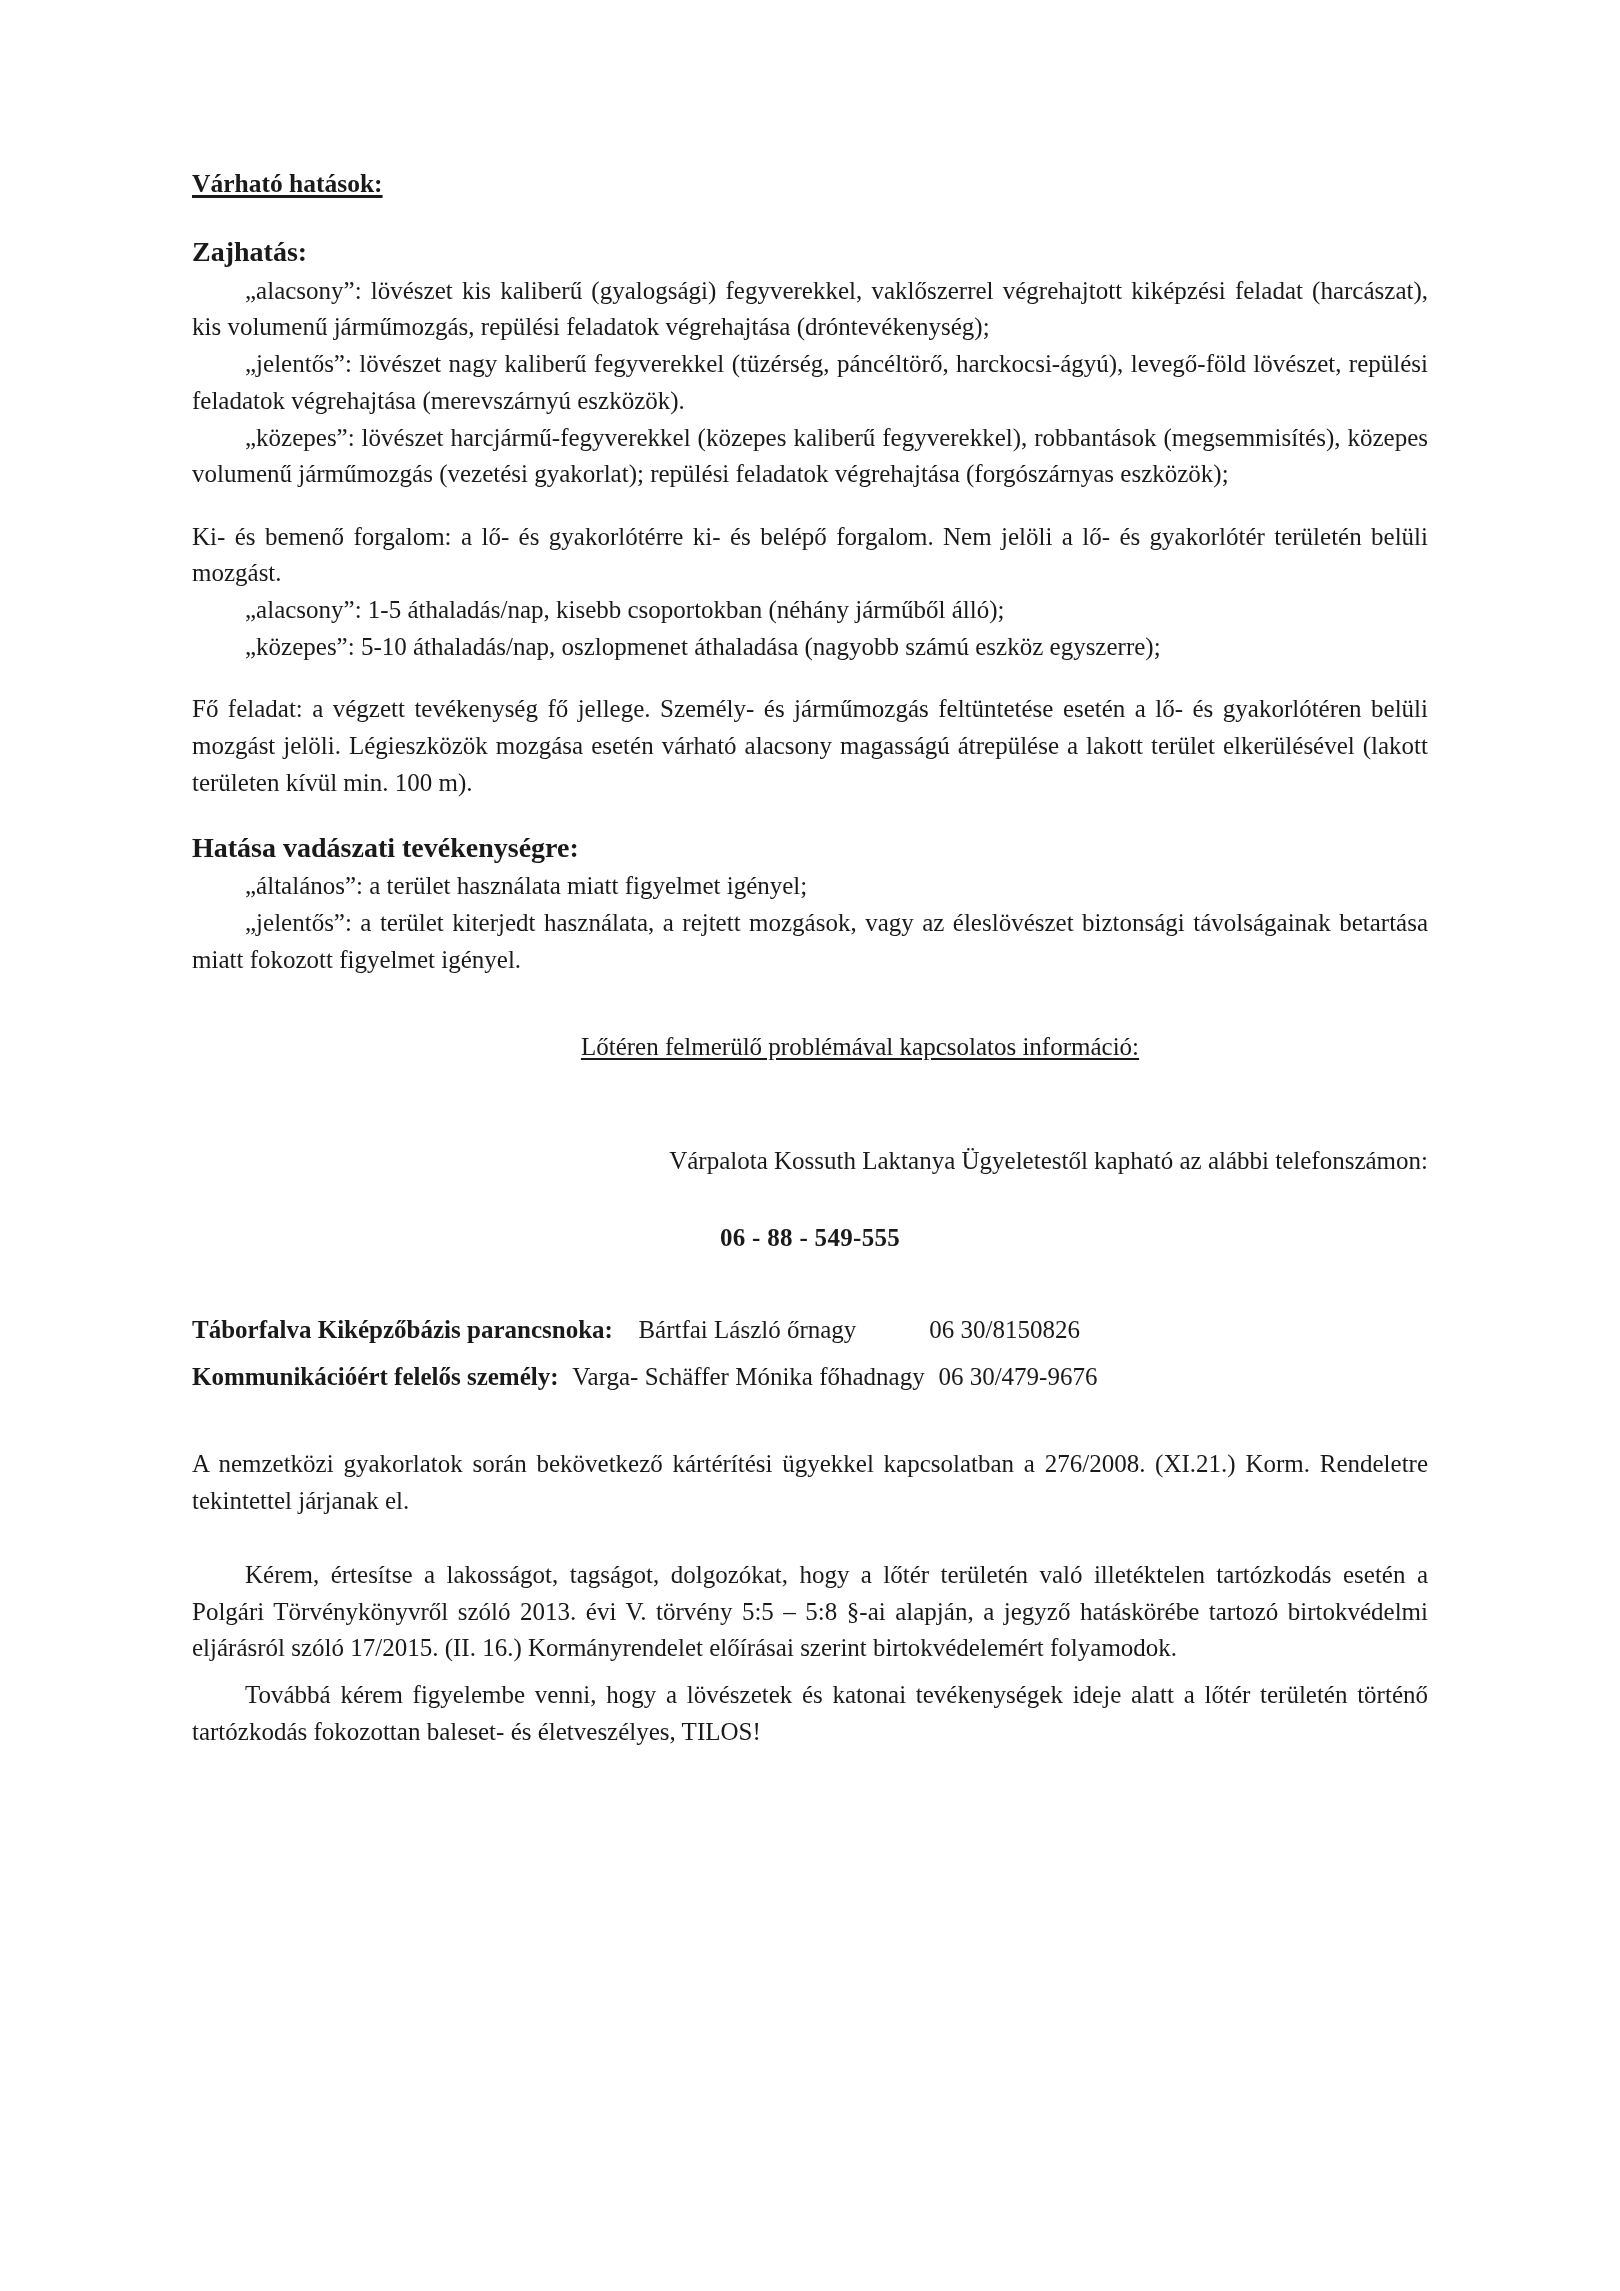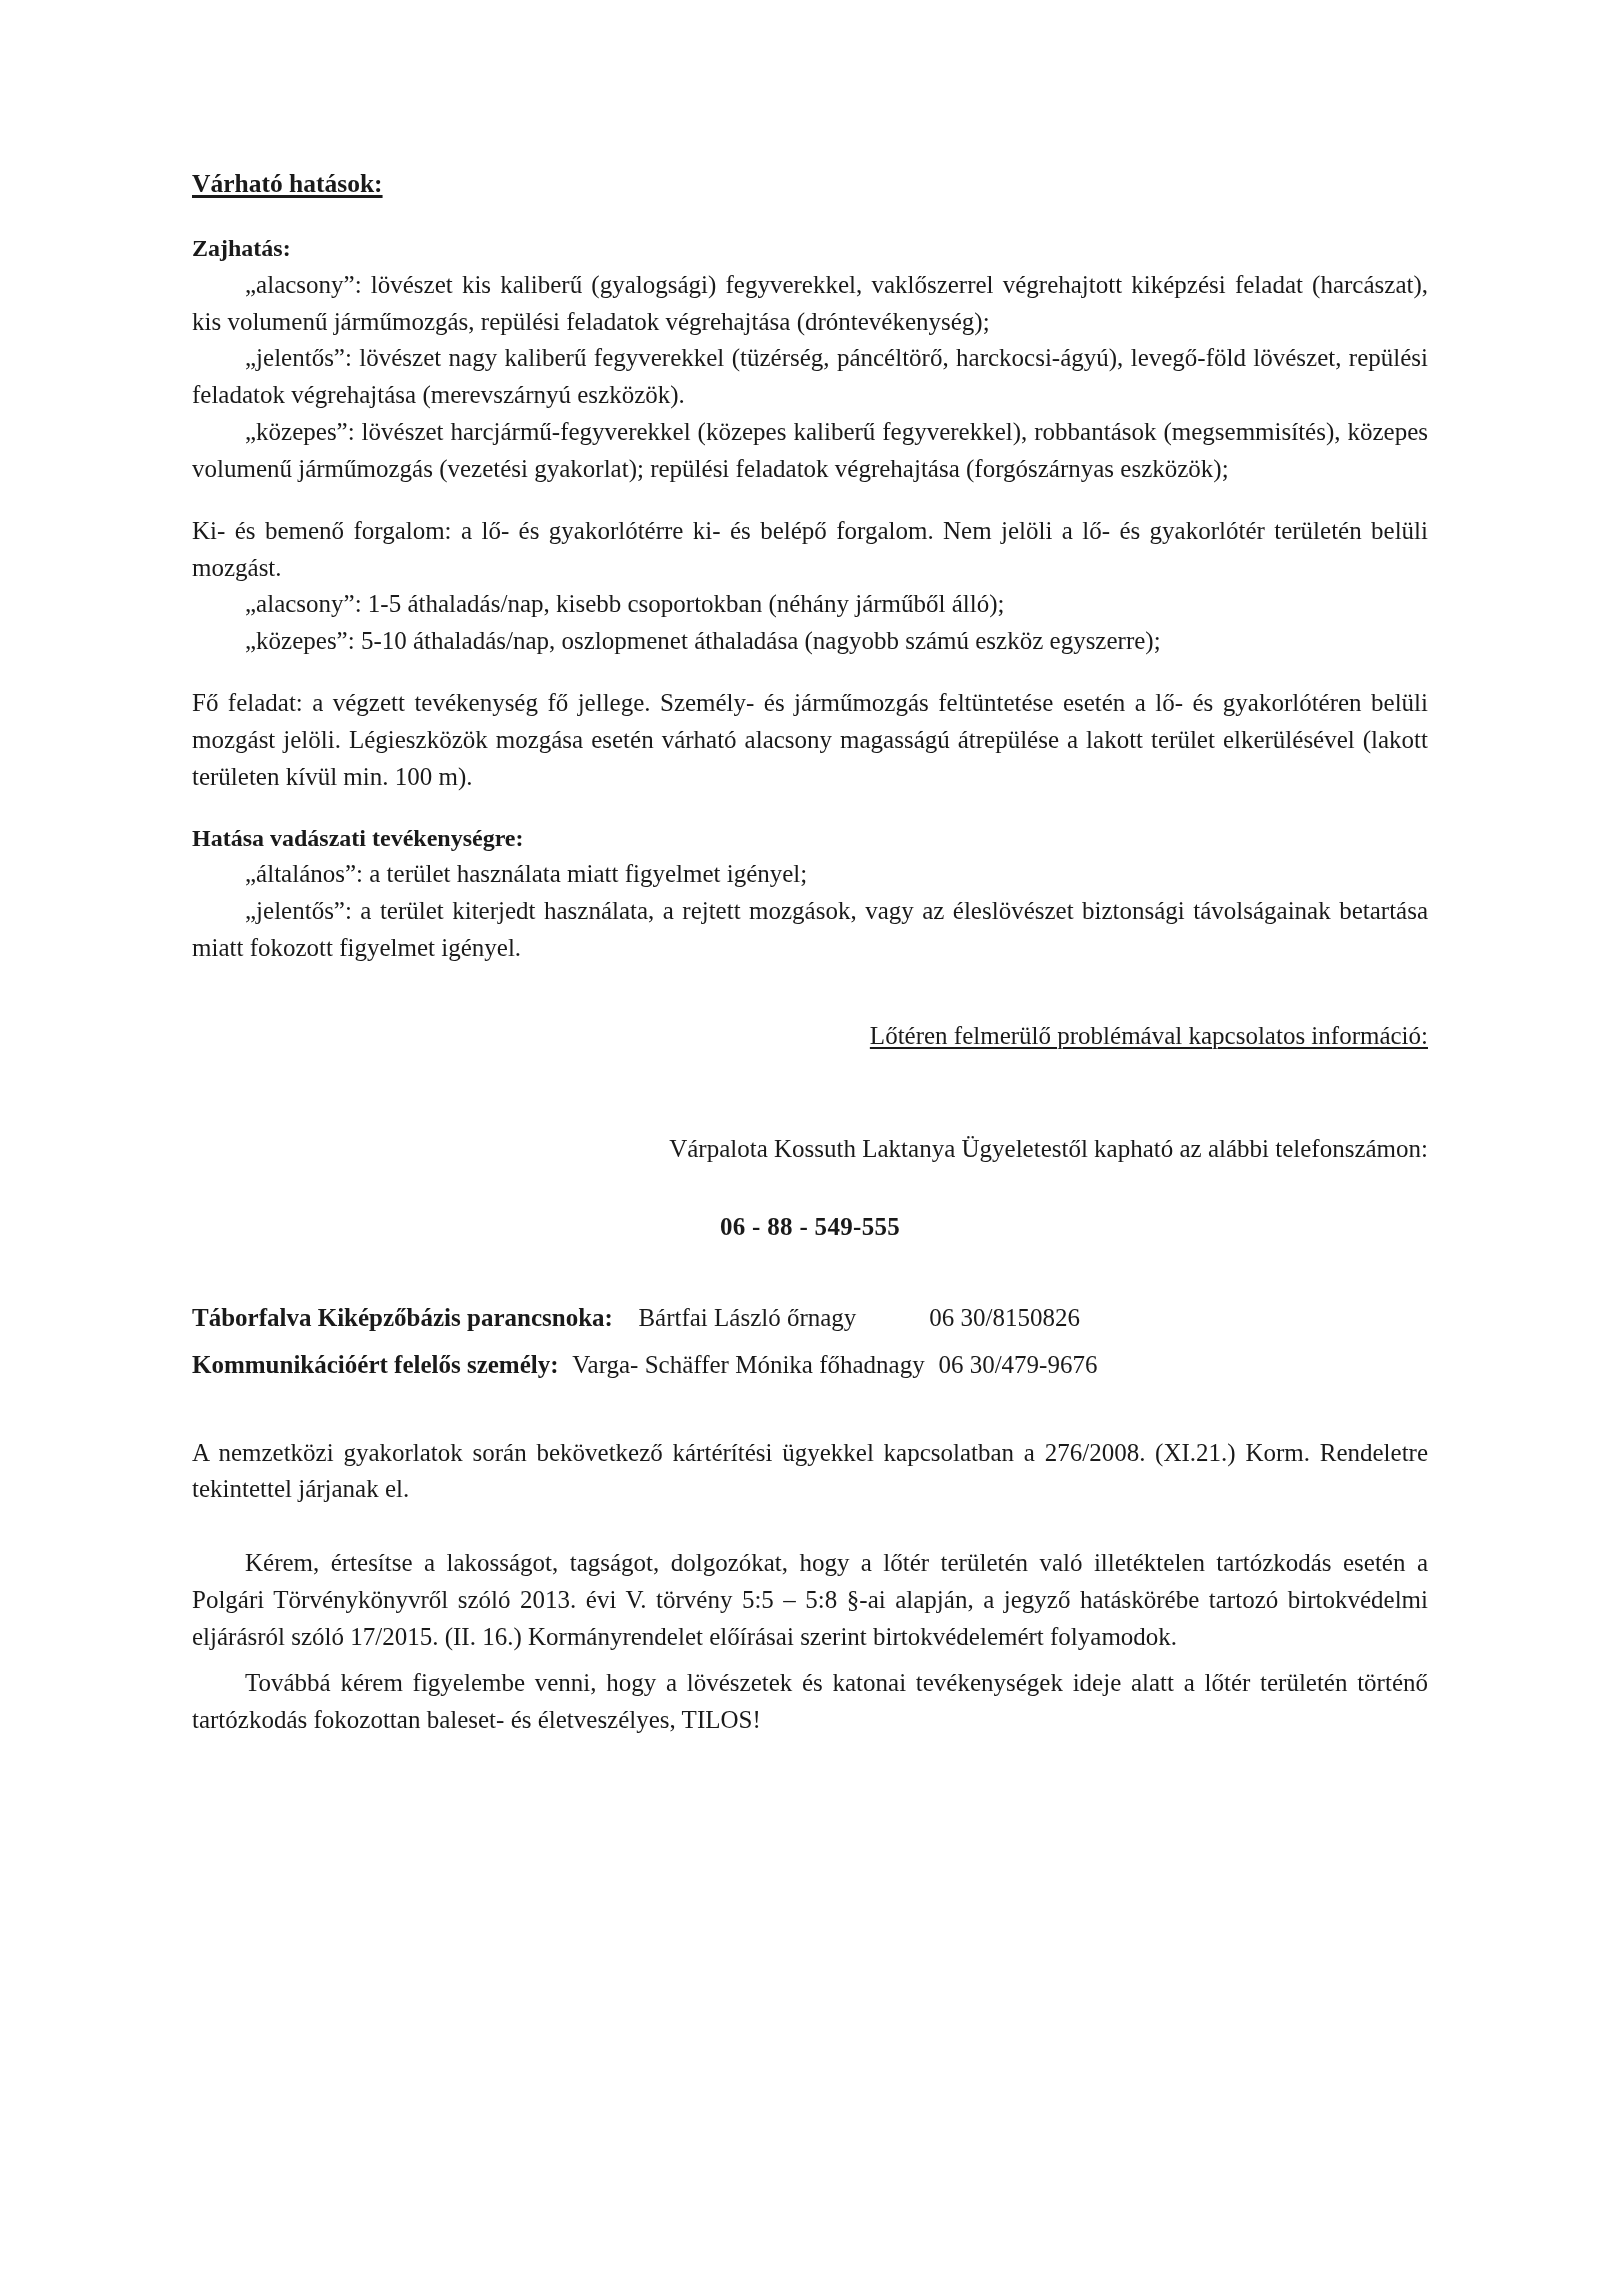--- a/index.html
+++ b/index.html
@@ -33,21 +33,21 @@
     font-weight: bold;
     text-decoration: underline;
     text-underline-offset: 2.9px;
     text-decoration-thickness: 2.5px;
     font-size: 25.5px;
     margin: 0 0 29px 0;
     text-align: left;
   }
   .heading-bold {
     font-weight: bold;
-    font-size: 24px;
+    font-size: 28px;
     margin: 0;
     text-align: left;
   }
   .para {
     margin: 0;
     text-align: justify;
   }
   .para-indent {
     margin: 0;
     text-indent: 53px;
@@ -58,21 +58,21 @@
   .block-gap-md { height: 25.5px; }
   .block-gap-lg { height: 37px; }
   .block-gap-xl { height: 51px; }
   b, .b { font-weight: normal; }
   .info-line {
     margin: 0;
     padding-left: 100px;
     text-decoration: underline;
     text-underline-offset: 2.9px;
     text-decoration-thickness: 1.8px;
-    text-align: right;
+    text-align: center;
   }
   .contact-line {
     margin: 0;
     padding-left: 78px;
     text-align: right;
   }
   .phone-line {
     margin: 4px;
     font-weight: bold;
     text-align: center;

